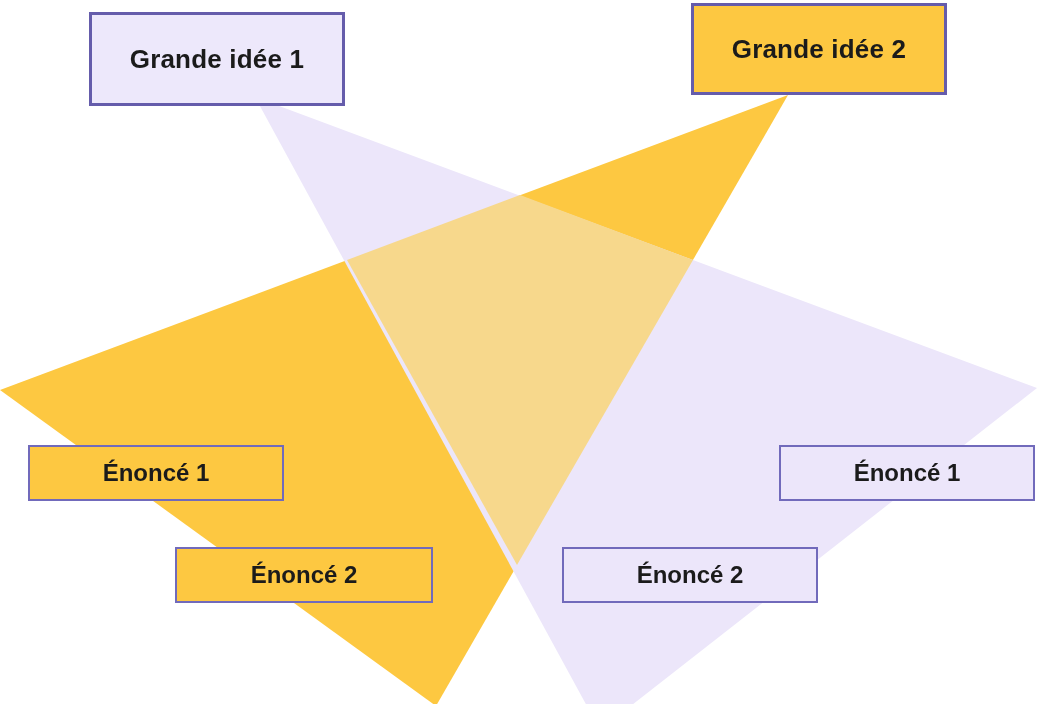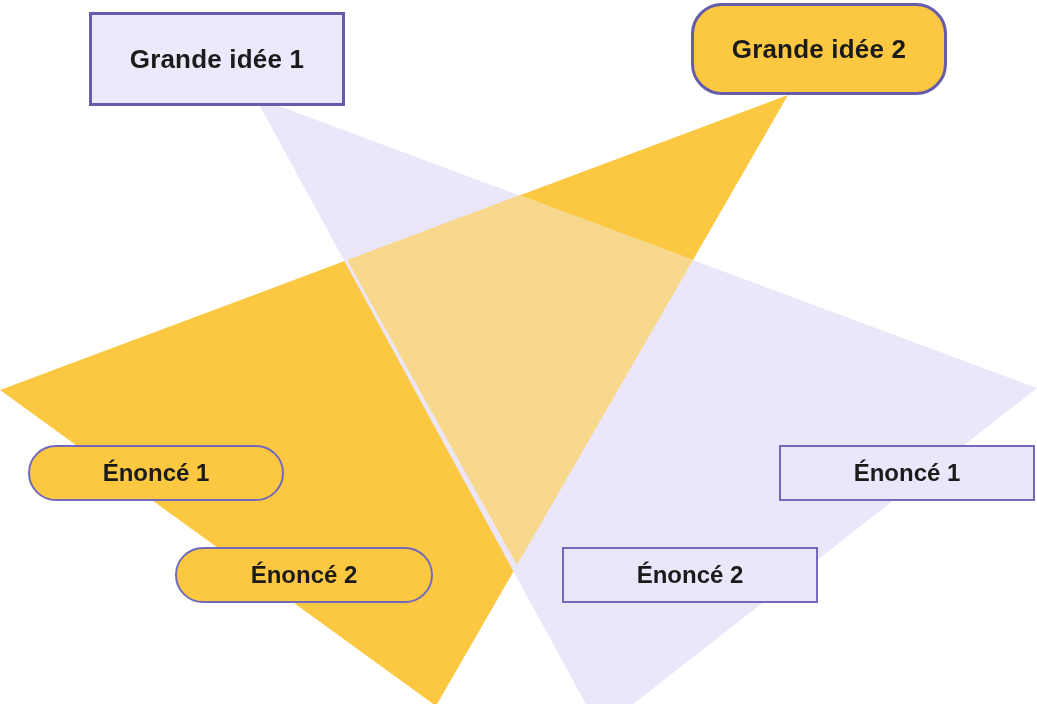--- a/index.html
+++ b/index.html
@@ -40,21 +40,21 @@
     border: 3px solid var(--border_strong, #655CAB);
     font-weight: 700;
     font-size: 26px;
     letter-spacing: 0.2px;
   }
   .box.small {
     border: 2px solid var(--border_soft, #716ABB);
     font-weight: 700;
     font-size: 24px;
   }
-  .fill-yellow    { background: var(--yellow,     #FDC841); border-radius: 31px; }
+  .fill-yellow    { background: var(--yellow,     #FDC841); }
   .fill-lavender  { background: var(--lavender,   #ECE6FA); }
   .fill-idea1     { background: var(--idea1_fill, #EDE8FB); }
 
   #big-idea-1 { left: 89px;  top: 12px;   width: 256px; height: 94px; }
   #big-idea-2 { left: 691px; top: 3px;   width: 256px; height: 92px; }
 
   #st-left-1  { left: 28px;  top: 445px; width: 256px; height: 56px; }
   #st-left-2  { left: 175px; top: 547px; width: 258px; height: 56px; }
   #st-right-1 { left: 779px; top: 445px; width: 256px; height: 56px; }
   #st-right-2 { left: 562px; top: 547px; width: 256px; height: 56px; }

